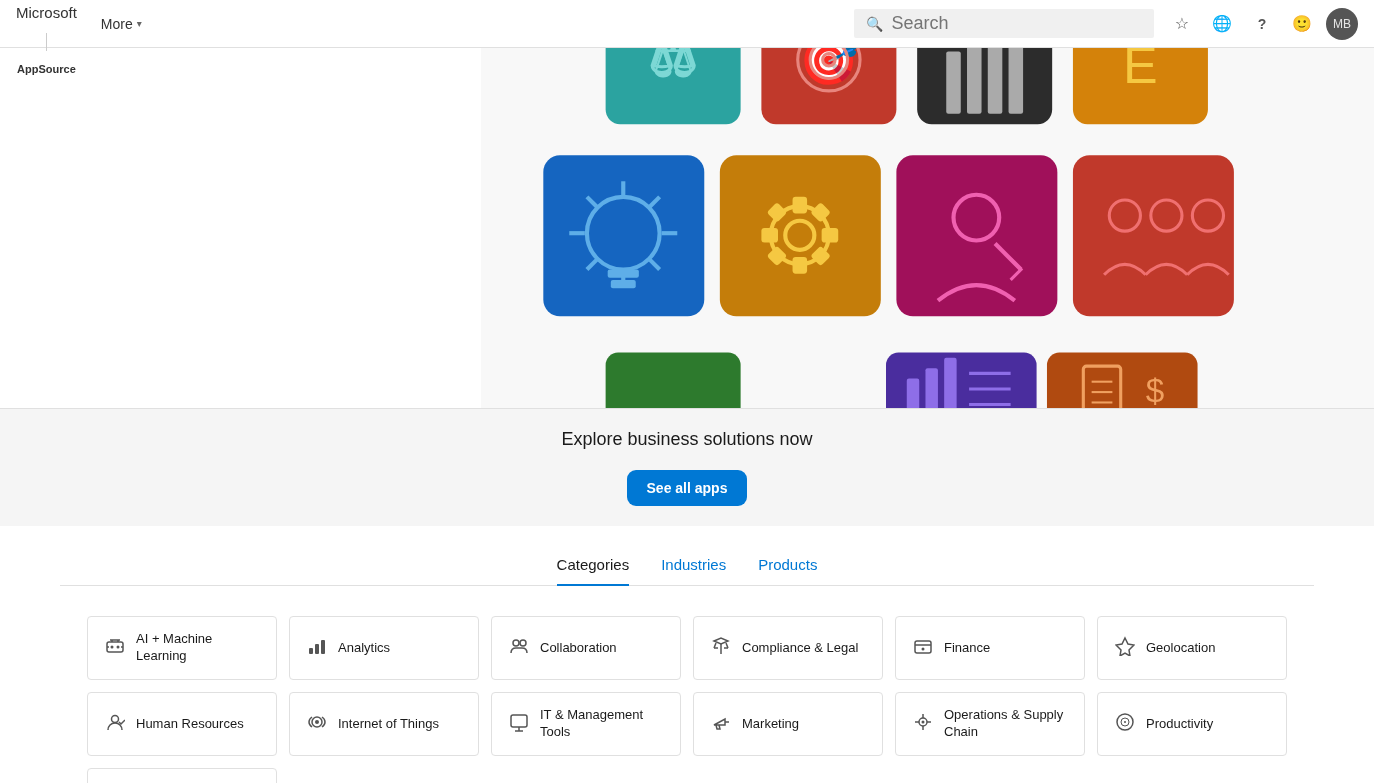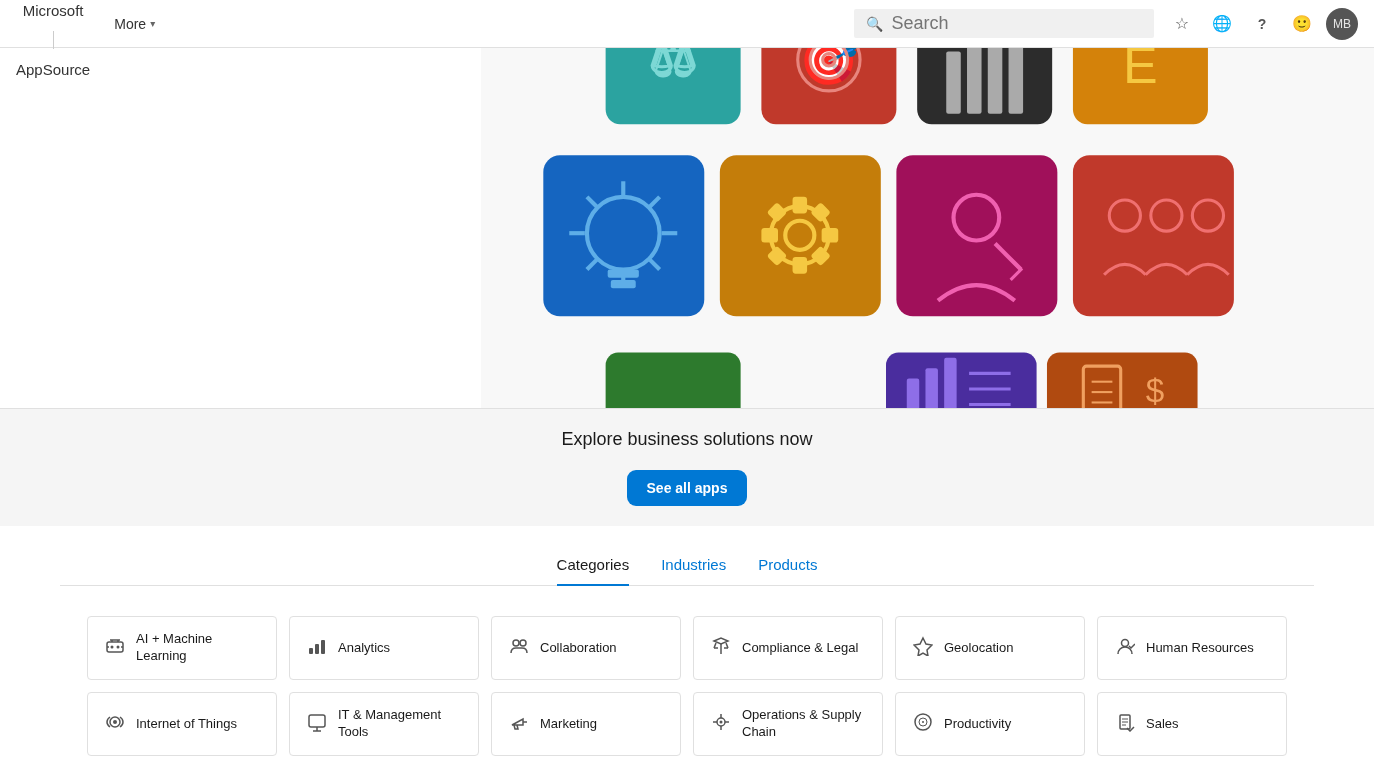--- a/index.html
+++ b/index.html
@@ -41,22 +41,22 @@
       font-weight: 400;
       color: #333;
     }
     .nav-divider {
       width: 1px;
       height: 18px;
       background: #ccc;
       margin: 0 10px;
     }
     .nav-appsource {
-      font-size: 15px;
-      font-weight: 400;
+      font-size: 11px;
+      font-weight: 700;
       color: #333;
     }
     .nav-more {
       display: flex;
       align-items: center;
       gap: 4px;
       margin-left: 16px;
       font-size: 14px;
       color: #333;
       cursor: pointer;
@@ -434,20 +434,28 @@
             <line x1="5" y1="7" x2="3" y2="12" stroke="#555" stroke-width="1.5"></line>
             <line x1="15" y1="7" x2="17" y2="12" stroke="#555" stroke-width="1.5"></line>
             <line x1="3" y1="12" x2="7" y2="12" stroke="#555" stroke-width="1.5"></line>
             <line x1="13" y1="12" x2="17" y2="12" stroke="#555" stroke-width="1.5"></line>
             <line x1="10" y1="8" x2="10" y2="18" stroke="#555" stroke-width="1.5"></line>
           </svg></div>
         <span class="category-label">Compliance &amp; Legal</span>
       </div>
       <div class="category-card">
         <div class="category-icon"><svg width="20" height="20" viewBox="0 0 20 20" fill="none">
+            <rect x="2" y="5" width="16" height="12" rx="2" stroke="#555" stroke-width="1.5"></rect>
+            <line x1="2" y1="9" x2="18" y2="9" stroke="#555" stroke-width="1.5"></line>
+            <circle cx="10" cy="13" r="1.5" fill="#555"></circle>
+          </svg></div>
+        <span class="category-label">Finance</span>
+      </div>
+      <div class="category-card">
+        <div class="category-icon"><svg width="20" height="20" viewBox="0 0 20 20" fill="none">
             <path d="M10 2 L13 8 L19 9 L14 14 L15 20 L10 17 L5 20 L6 14 L1 9 L7 8 Z" stroke="#555" stroke-width="1.5" fill="none"></path>
           </svg></div>
         <span class="category-label">Geolocation</span>
       </div>
       <div class="category-card">
         <div class="category-icon"><svg width="20" height="20" viewBox="0 0 20 20" fill="none">
             <circle cx="10" cy="7" r="3.5" stroke="#555" stroke-width="1.5"></circle>
             <path d="M3 18c0-4 3-7 7-7s7 3 7 7" stroke="#555" stroke-width="1.5"></path>
             <path d="M14 10 l2 2 4-4" stroke="#555" stroke-width="1.5"></path>
           </svg></div>

